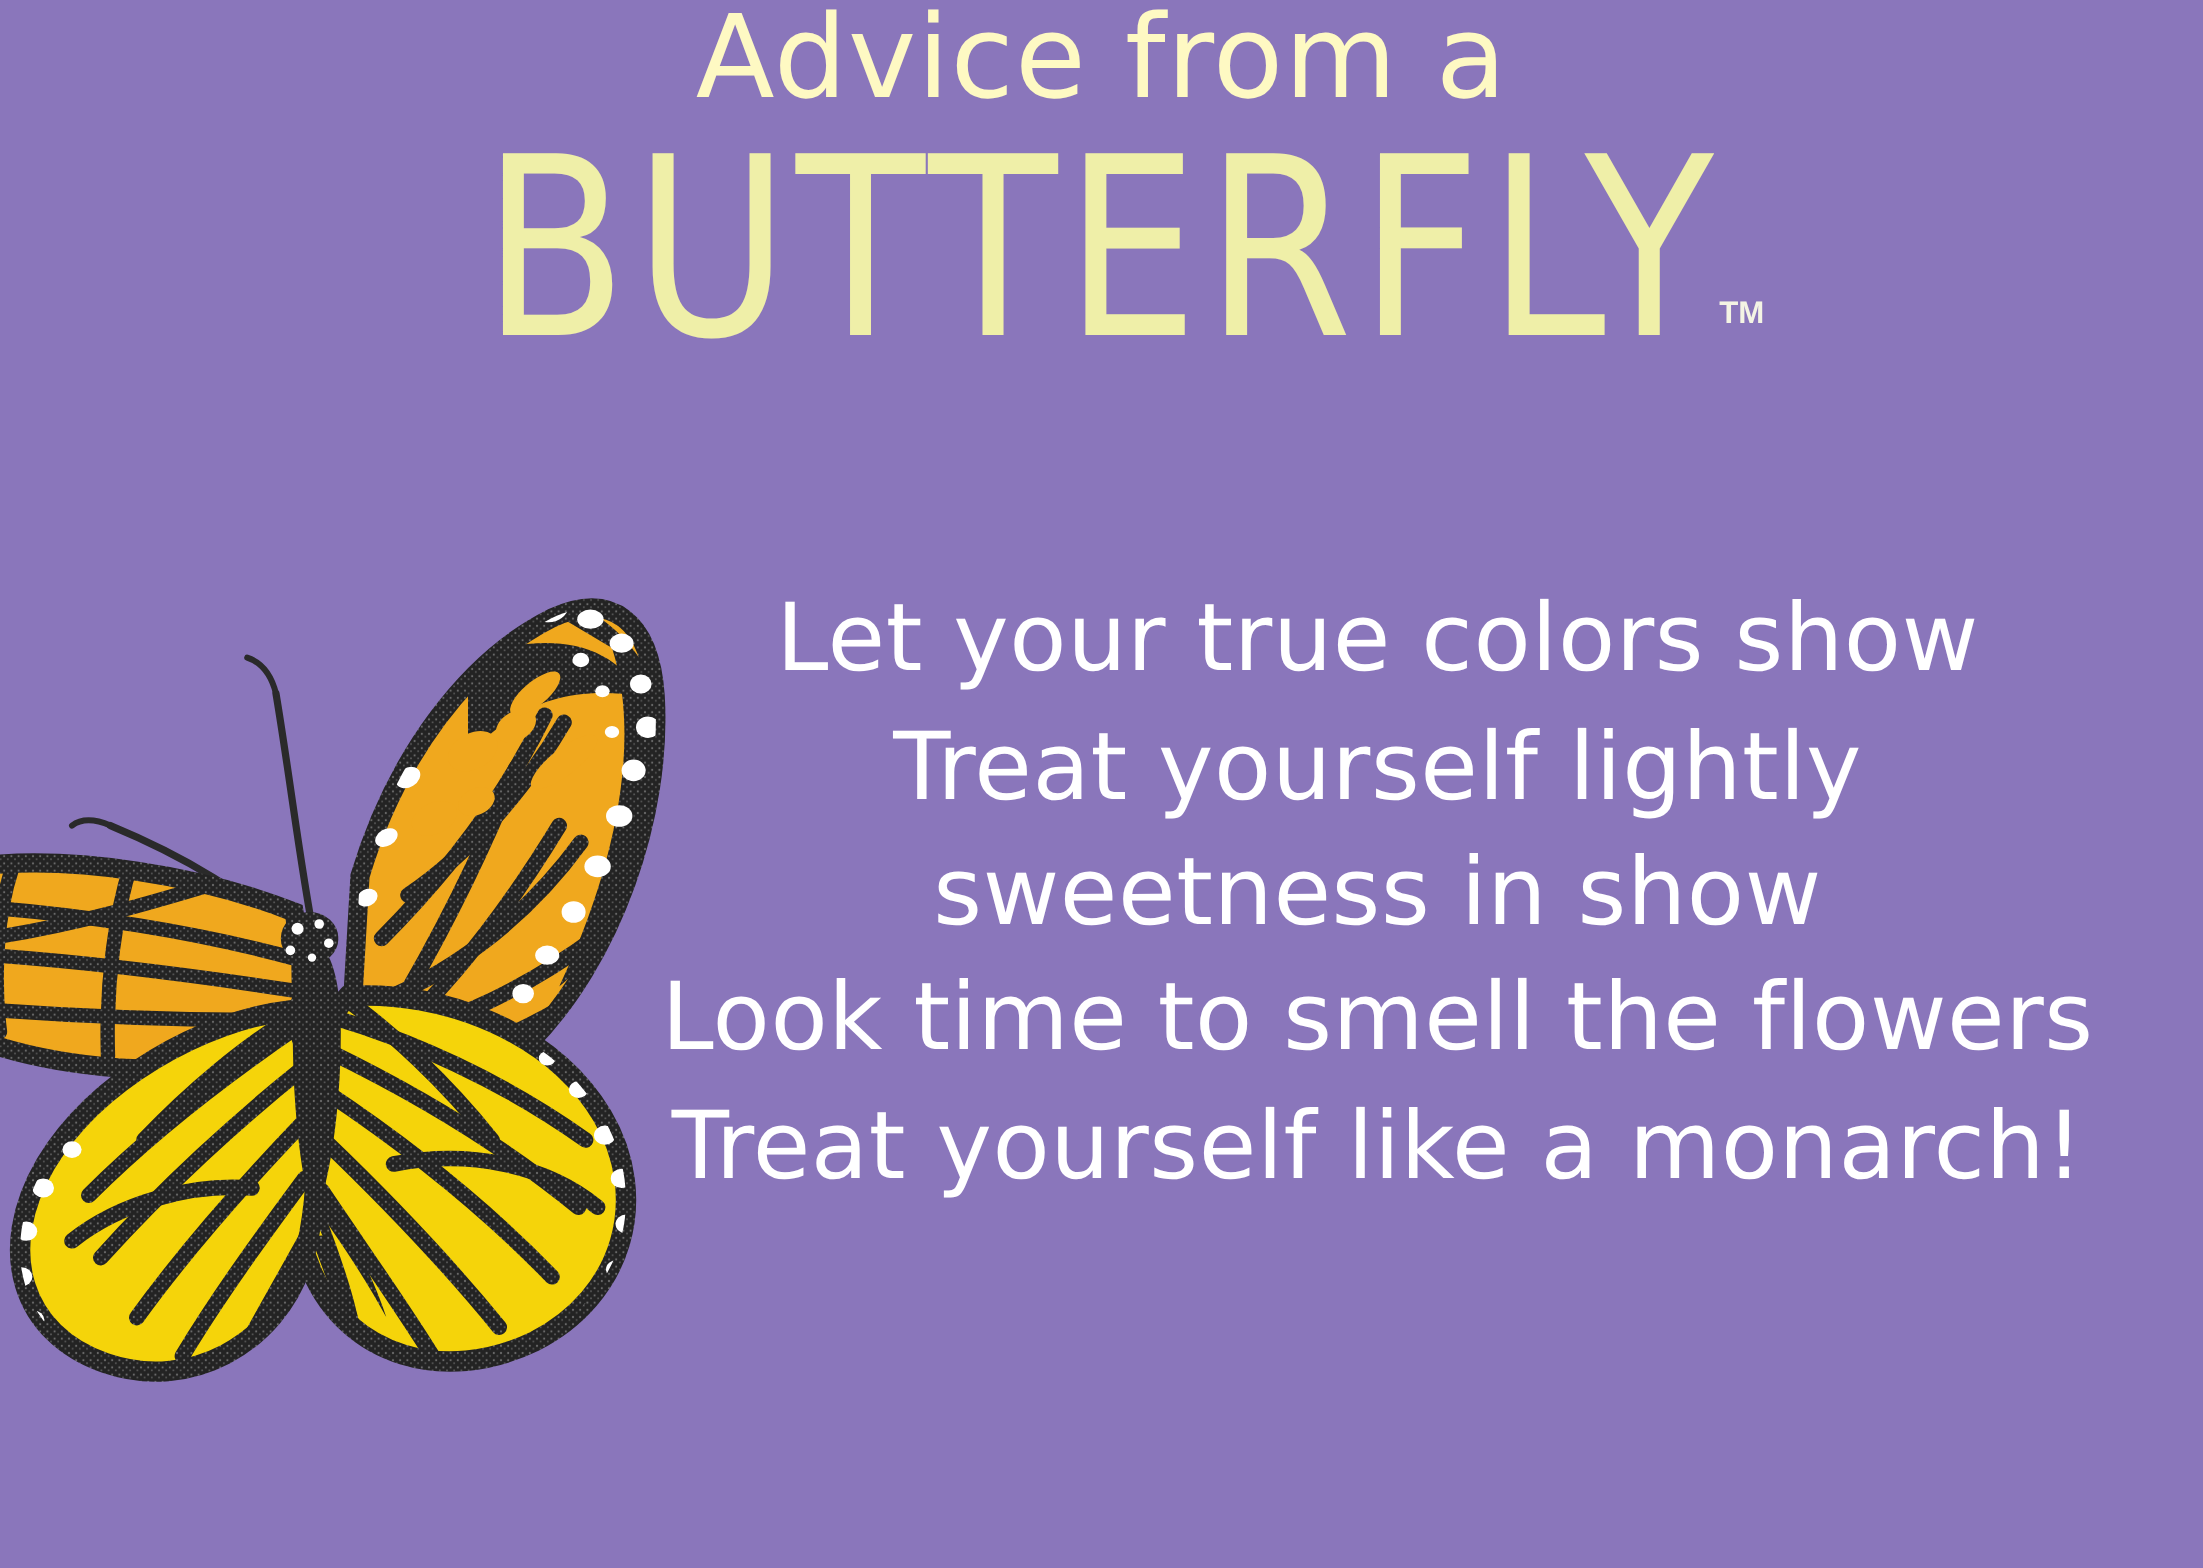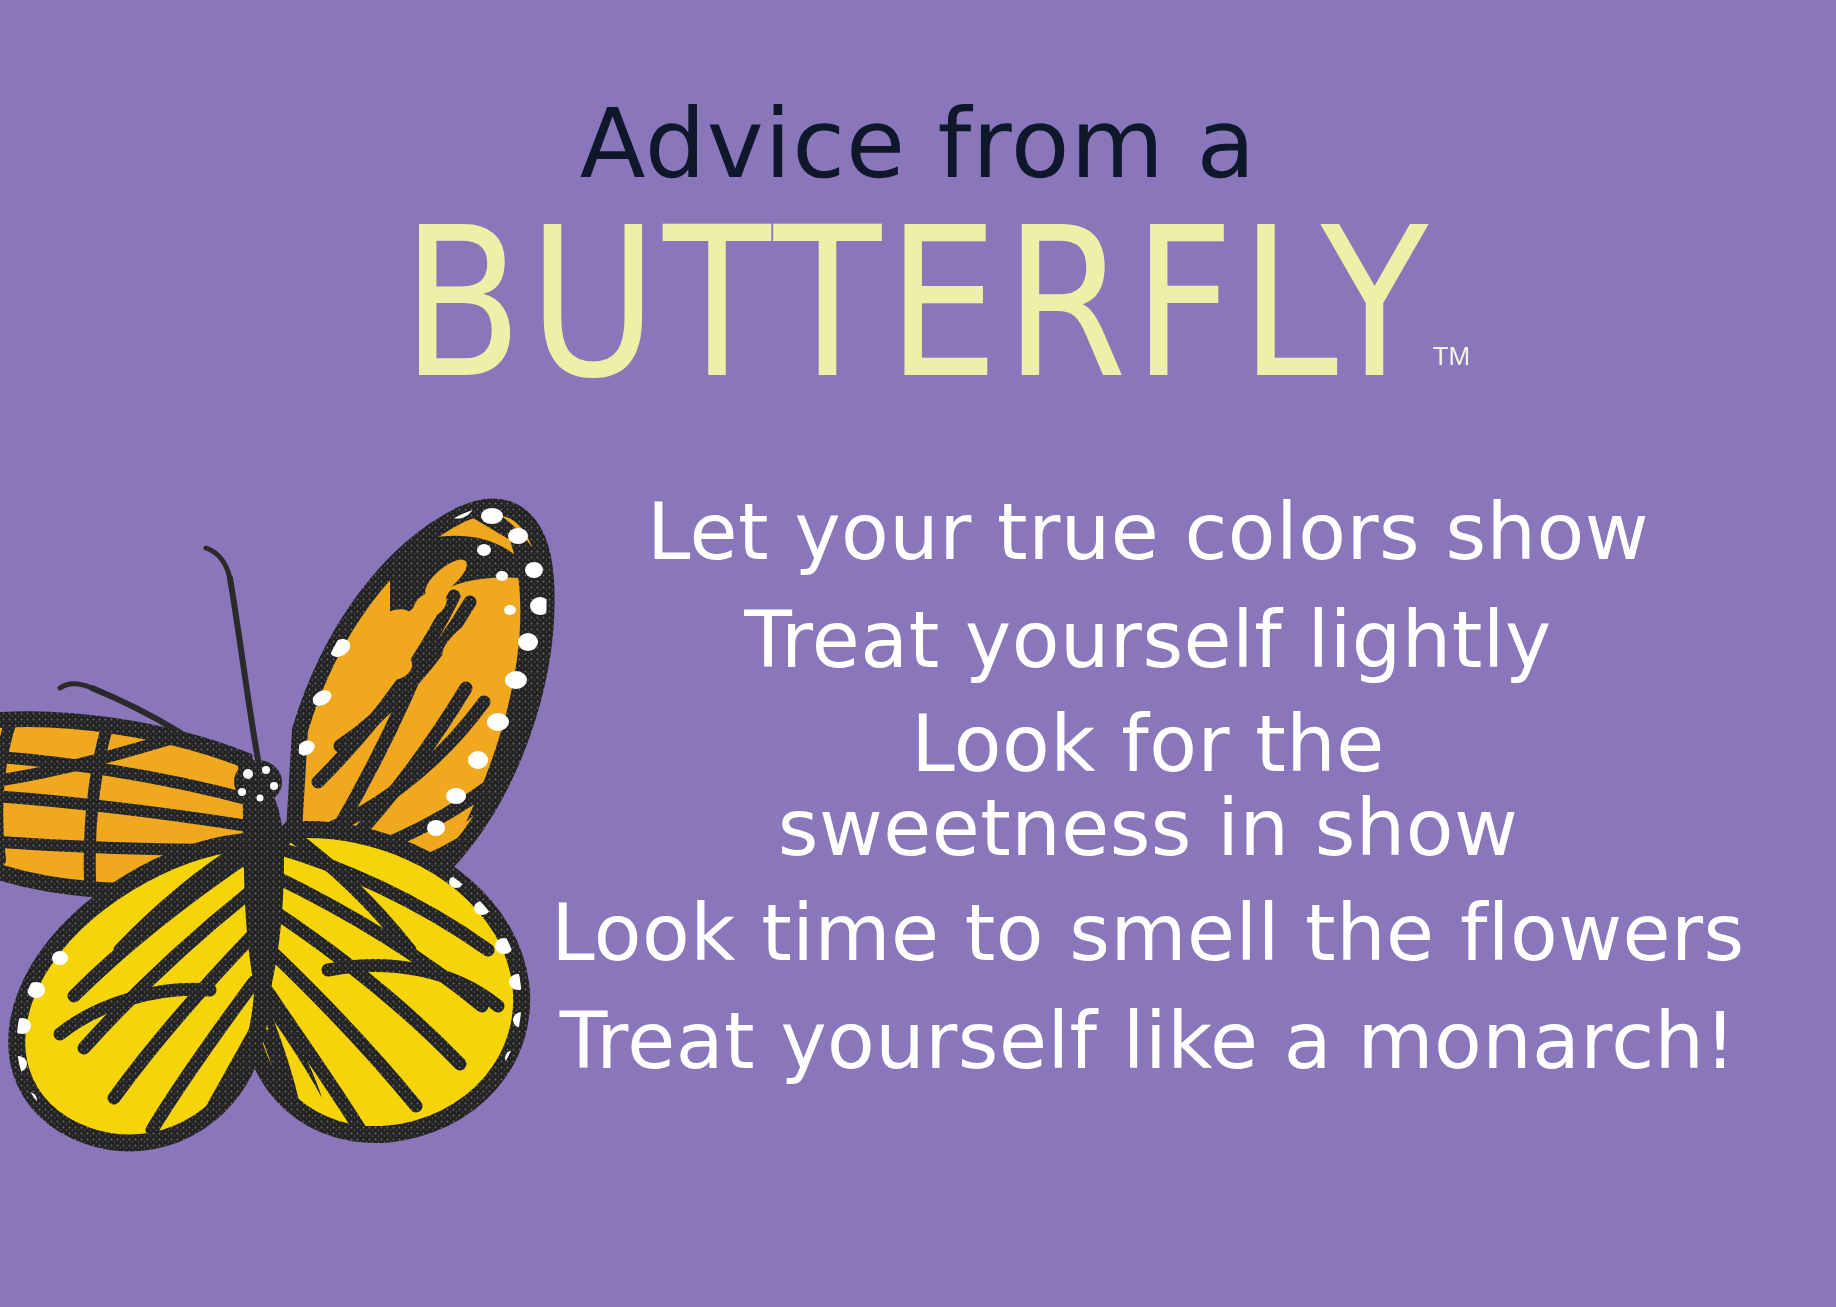--- a/index.html
+++ b/index.html
@@ -28,22 +28,21 @@
 
   
   #title-block {
     position: absolute;
     left: 0;
     top: 0;
     width: 1836px;
     text-align: center;
   }
   #advice-line {
-    margin-top: 96px;
-    color: #0f172a;
+    color: #fef9c3;
     font-family: "DejaVu Sans", sans-serif;
     font-size: 96px;
     font-weight: 400;
     letter-spacing: 1px;
     line-height: 1;
     text-rendering: geometricPrecision;
   }
   #butterfly-word-wrap {
     position: relative;
     display: inline-block;
@@ -61,21 +60,21 @@
     transform-origin: center top;
     display: inline-block;
   }
   #tm-mark {
     position: absolute;
     right: -36px;
     bottom: 6px;
     color: #f4f4e4;
     font-family: "Liberation Sans", sans-serif;
     font-size: 26px;
-    font-weight: 400;
+    font-weight: 700;
     letter-spacing: 0px;
   }
 
   
   #advice-list {
     position: absolute;
     left: 520px;
     top: 470px;
     width: 1256px;
     text-align: center;
@@ -289,20 +288,19 @@
     <div id="butterfly-word-wrap">
       <div id="butterfly-word">BUTTERFLY</div>
       <span id="tm-mark">TM</span>
     </div>
   </div>
 
   <div id="advice-list">
     <p class="advice-item">Let your true colors show</p>
     <p class="advice-item">Treat yourself lightly</p>
     <p class="advice-item two-line">
-      <span class="ln">Look for the</span>
       <span class="ln">sweetness in show</span>
     </p>
     <p class="advice-item">Look time to smell the flowers</p>
     <p class="advice-item">Treat yourself like a monarch!</p>
   </div>
 
 </div>
 
 </body></html>

